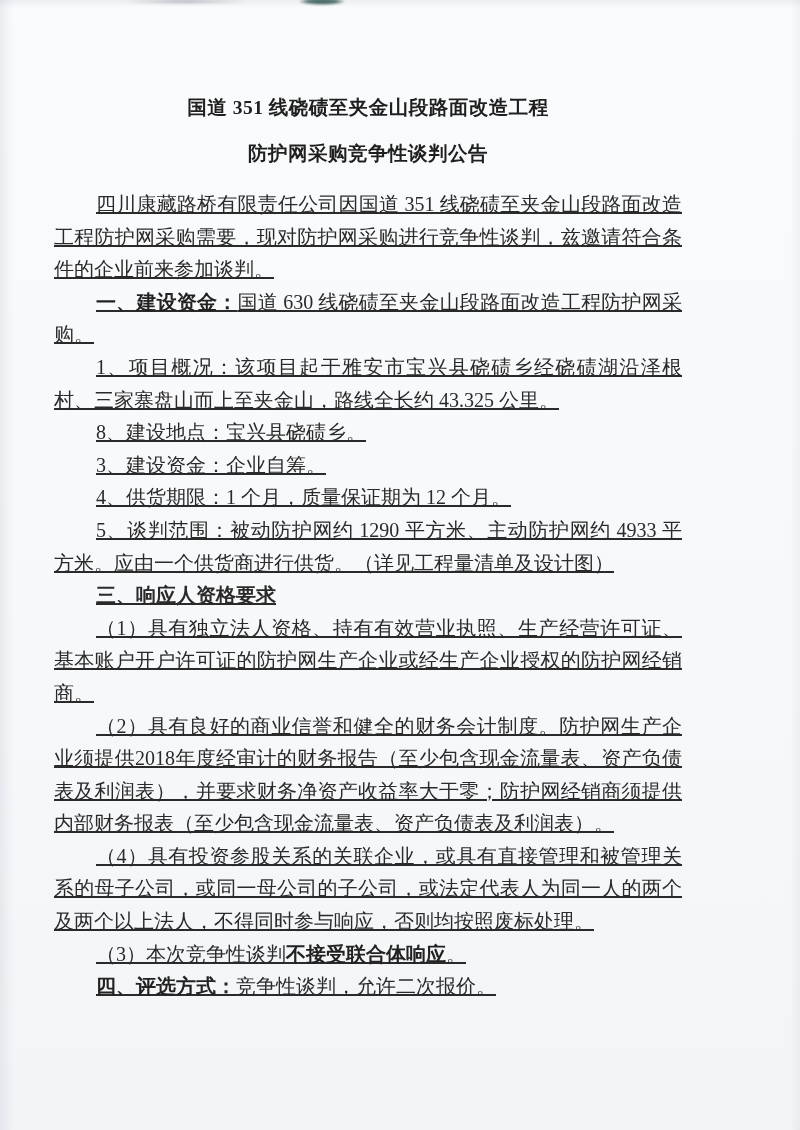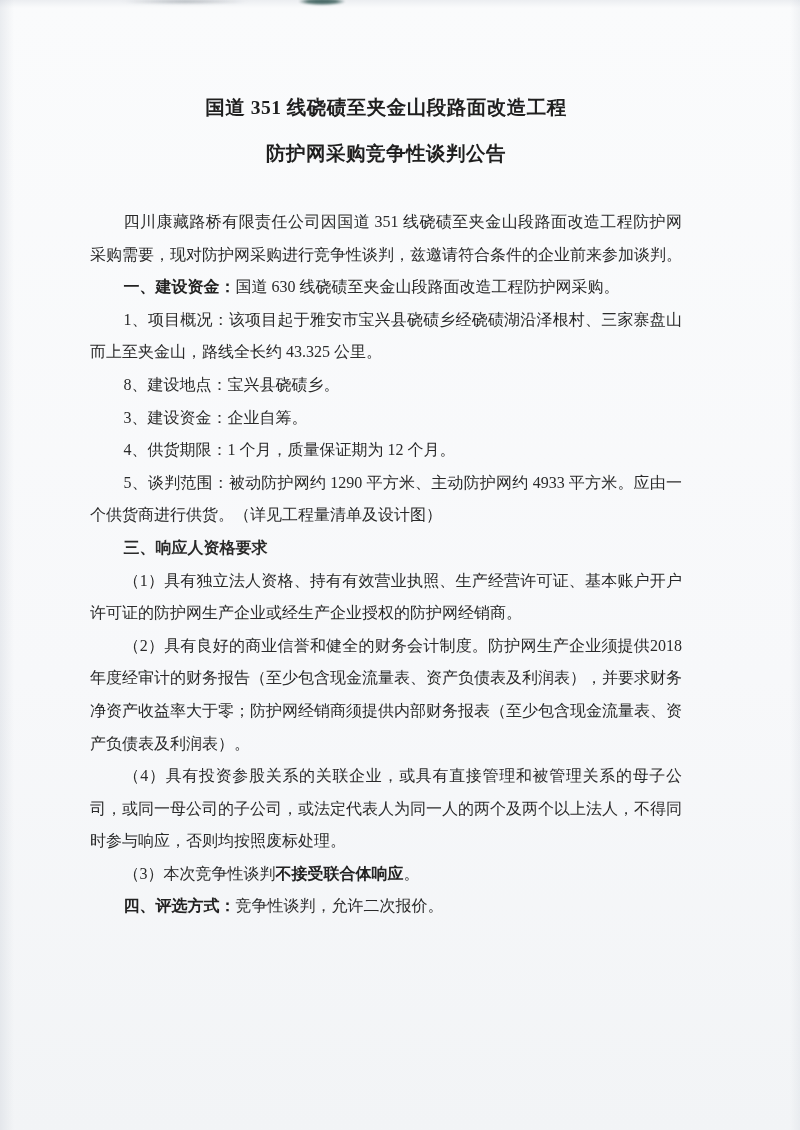--- a/index.html
+++ b/index.html
@@ -5,21 +5,21 @@
   html, body { margin: 0; padding: 0; }
   body {
     width: 800px; height: 1130px;
     font-family: "Liberation Serif", "DejaVu Serif", serif;
     overflow: hidden;
   }
   .page {
     position: relative;
     width: 800px; height: 1130px;
     box-sizing: border-box;
-    padding: 94px 118px 0 90px;
+    padding: 94px 118px 0 54px;
     background:
       linear-gradient(90deg, rgba(176,184,196,0.22) 0, rgba(176,184,196,0) 14px),
       linear-gradient(270deg, rgba(176,184,196,0.14) 0, rgba(176,184,196,0) 10px),
       linear-gradient(180deg, rgba(170,178,190,0.18) 0, rgba(170,178,190,0) 8px),
       linear-gradient(180deg, #fafbfc 0%, #f7f8fa 60%, #f2f4f6 100%);
     color: #262626;
   }
   .smudge-dark {
     position: absolute; left: 299px; top: -2px;
     width: 46px; height: 7px;
@@ -38,29 +38,30 @@
   .title {
     margin: 0;
     text-align: center;
     font-size: 19.5px;
     font-weight: 700;
     line-height: 28px;
     color: #1f1f1f;
     letter-spacing: 0.5px;
   }
   .title.first { margin-bottom: 18px; }
-  .title.second { margin-bottom: 38px; }
+  .title.second { margin-bottom: 20px; }
   .body-text p {
     margin: 0;
-    font-size: 16px;
+    font-size: 20px;
     line-height: 32.6px;
     text-align: justify;
     text-justify: inter-ideograph;
     text-indent: 2.1em;
     color: #2a2a2a;
+    text-decoration: underline;
   }
   .b { font-weight: 700; color: #222; }
 </style>
 </head>
 <body>
 
 <div class="page">
 
   <div class="smudge-light"></div>
   <div class="smudge-dark"></div>

